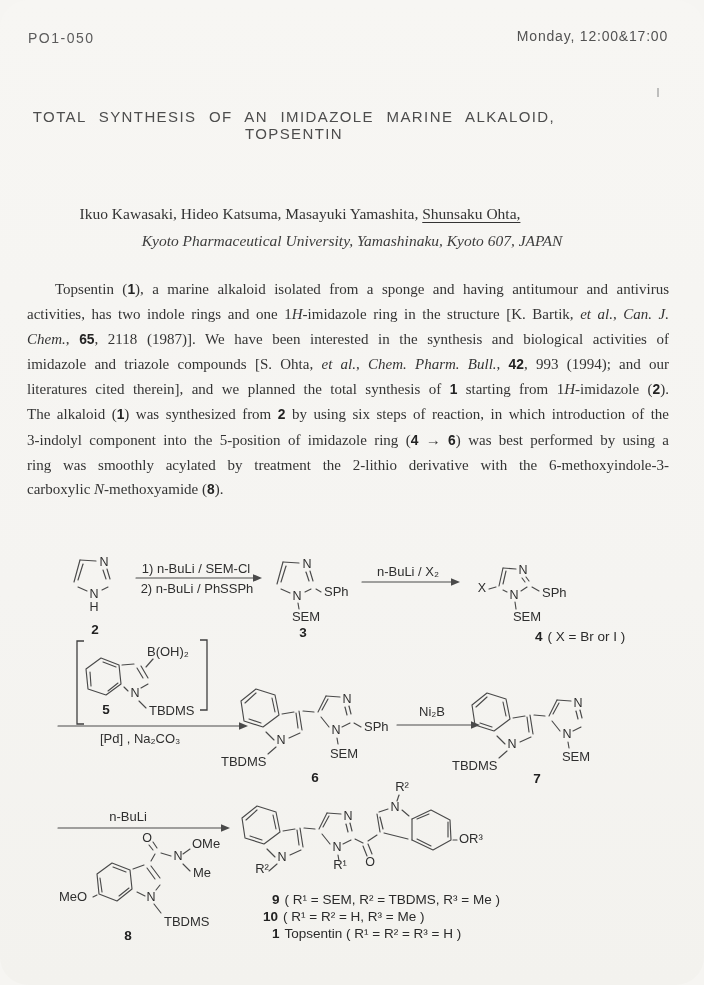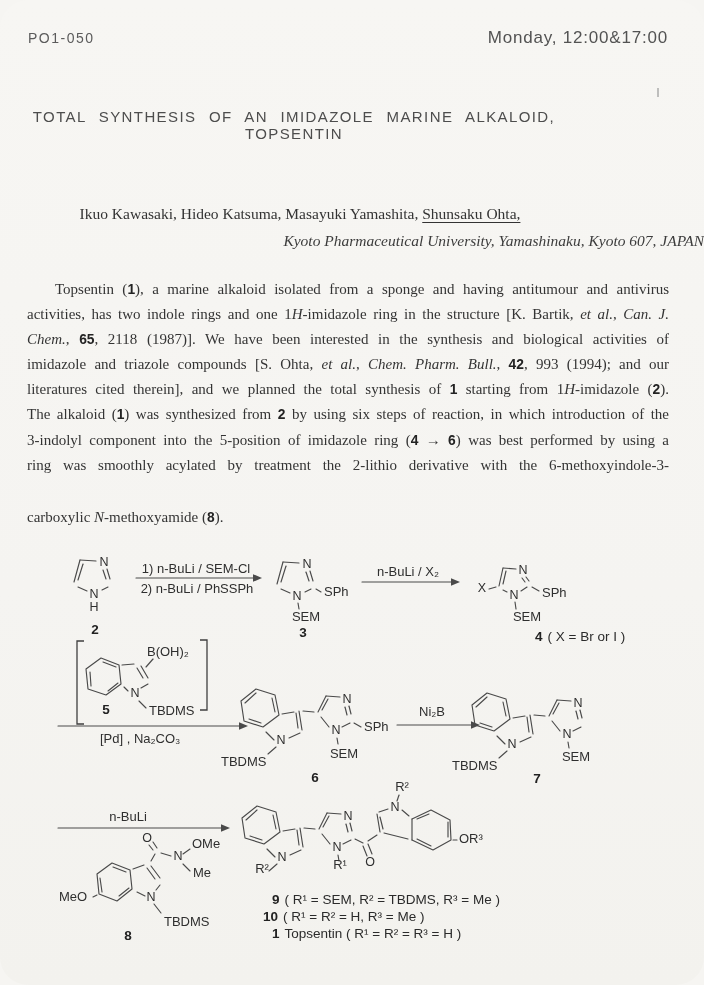--- a/index.html
+++ b/index.html
@@ -4,37 +4,37 @@
 <style>
   html,body{margin:0;padding:0;}
   body{width:704px;height:985px;position:relative;background:#f6f5f2;overflow:hidden;
        font-family:"Liberation Serif", serif;color:#3a3a3a;}
   .page{position:absolute;inset:0;background:
         linear-gradient(180deg,#f7f6f3 0%,#f5f4f1 60%,#f3f2ee 100%); border-radius: 28px;}
   
   .hdr-code{position:absolute;left:28px;top:30px;font-family:"Liberation Sans",sans-serif;
             font-size:14px;letter-spacing:1.5px;color:#5b5b5b;}
   .hdr-session{position:absolute;right:36px;top:28px;font-family:"Liberation Sans",sans-serif;
-            font-size:17px;letter-spacing:0.8px;color:#525252;}
+            font-size:14px;letter-spacing:0.8px;color:#525252;}
   .artifact{position:absolute;left:657px;top:88px;width:2px;height:9px;background:#8f8f8f;opacity:.55;}
   
   .title{position:absolute;left:0;top:108px;width:588px;text-align:center;
          font-family:"Liberation Sans",sans-serif;font-weight:400;font-size:15px;
          letter-spacing:1.4px;word-spacing:7px;color:#4d4d4d;margin:0;}
   
   .authors{position:absolute;left:0;top:205px;width:600px;text-align:center;
            font-size:15.5px;color:#333;}
   .authors .ul{text-decoration:underline;text-underline-offset:3px;}
-  .affil{position:absolute;left:0;top:232px;width:704px;text-align:right;
+  .affil{position:absolute;left:0;top:232px;width:704px;text-align:center;
          font-style:italic;font-size:15.5px;color:#3c3c3c;}
   
   .abs{position:absolute;left:27px;top:277px;width:642px;font-size:15px;color:#343434;}
   .abs .ln{line-height:24.3px;text-align:justify;text-align-last:justify;white-space:normal;}
   .abs .ln.first{text-indent:28px;}
-  .abs .ln.last{text-align-last:left;margin-top:28px;}
+  .abs .ln.last{text-align-last:left;}
   .abs .cn{font-family:"Liberation Sans",sans-serif;font-weight:700;font-size:13.8px;color:#232323;}
   .abs .it{font-style:italic;}
   
   svg.scheme{position:absolute;left:0;top:545px;}
   .bd{stroke:#4a4a4a;stroke-width:1.15;fill:none;stroke-linecap:round;}
   .ah{fill:#4a4a4a;stroke:none;}
   .br{stroke:#3f3f3f;stroke-width:1.3;fill:none;}
   text{font-family:"Liberation Sans",sans-serif;fill:#2f2f2f;}
   .lb{font-size:13px;}
   .at{font-size:12.5px;text-anchor:middle;}

